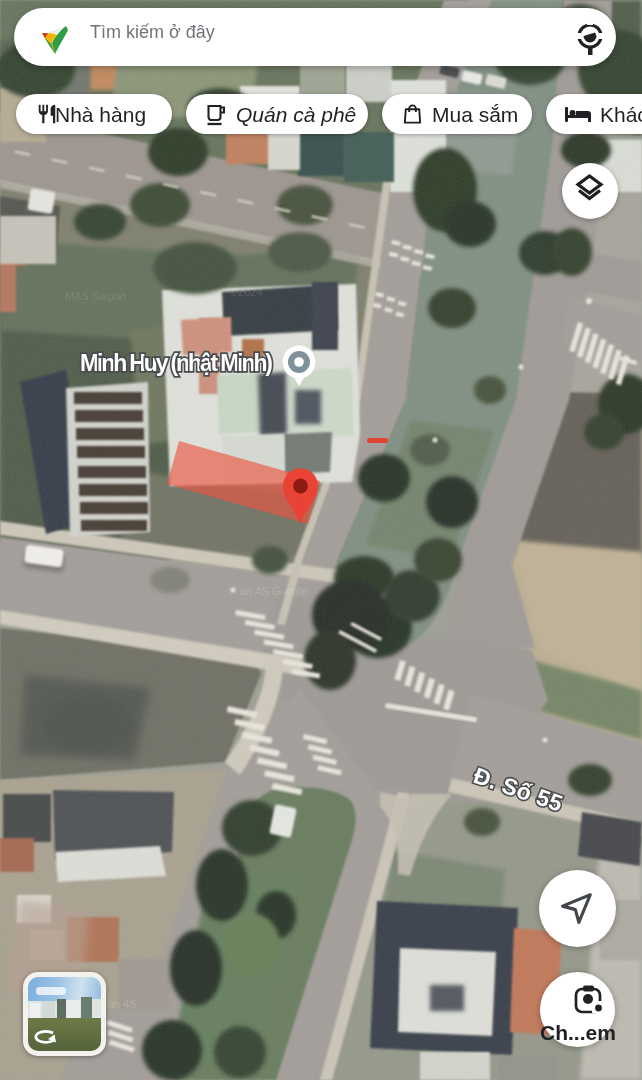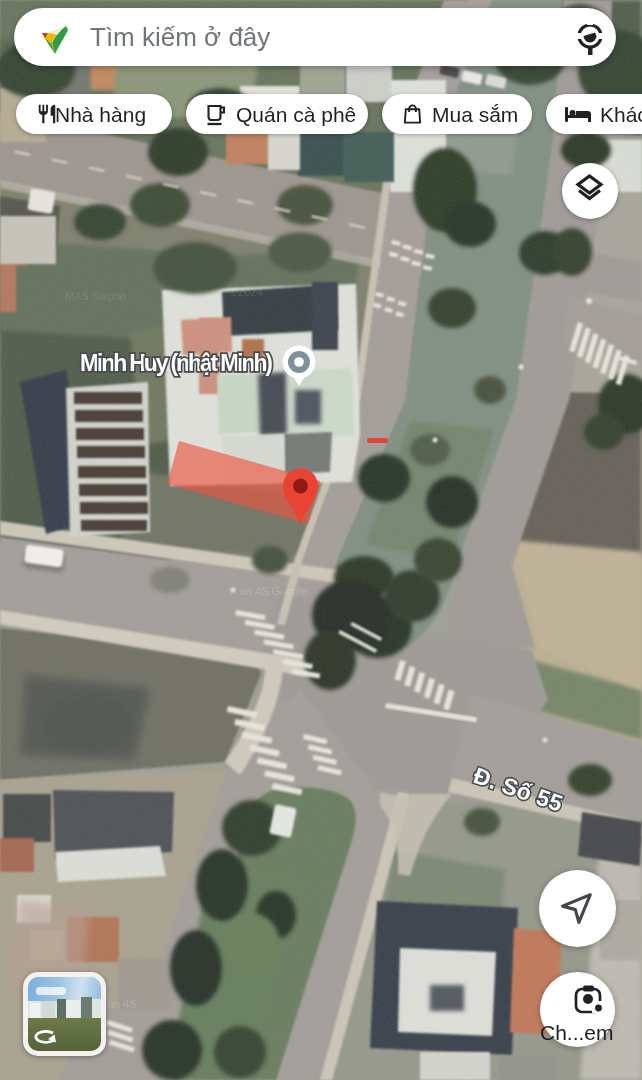--- a/index.html
+++ b/index.html
@@ -397,21 +397,21 @@
 
 <svg class="ui" style="left:39px;top:24px" width="32" height="34" viewBox="0 0 32 34">
   <path d="M27 2 C22 6 16 12 13 19 L16 30 C20 22 26 12 29 6 Z" fill="#2f9e44"></path>
   <path d="M13 19 L16 30 C12 24 8 18 5 13 Z" fill="#2f9e44"></path>
   <path d="M5 10 C9 9 14 9 18 11 C15 15 13 17 12 20 L5 13 Z" fill="#f2b600"></path>
   <path d="M12 20 L16 30 L13 19 Z" fill="#f2b600"></path>
   <path d="M3 9 L9 9 L6 14 Z" fill="#c5351f"></path>
   <path d="M5 10 C10 7 20 6 27 2 C22 5 18 8 16 10 C12 8 8 9 5 10 Z" fill="#e8ecdf"></path>
 </svg>
 
-<div class="ui" style="left:90px;top:22px;font-size:26px;color:#70757a;">Tìm kiếm ở đây</div>
+<div class="ui" style="left:90px;top:22px;font-size:18px;color:#70757a;">Tìm kiếm ở đây</div>
 
 <svg class="ui" style="left:574px;top:21px" width="32" height="36" viewBox="0 0 32 36">
   <circle cx="16" cy="15" r="11" fill="none" stroke="#1f2125" stroke-width="3.2"></circle>
   <rect x="2" y="12" width="5" height="6" fill="#fff"></rect>
   <rect x="25" y="12" width="6" height="6" fill="#fff"></rect>
   <rect x="13" y="1" width="6" height="3" fill="#fff"></rect>
   <path d="M9.5 15 A 6.5 6.5 0 0 0 22.5 15 L 21 11.5 Z" fill="#1f2125"></path>
   <rect x="14" y="26" width="4.5" height="8" fill="#1f2125"></rect>
 </svg>
 
@@ -421,21 +421,21 @@
   <path d="M16 6 V14 H18.5 V22 H21 V2 C18.2 2 16 4.2 16 6 Z"></path>
 </svg>
 <div class="ui" style="left:55px;top:103px;font-size:21px;color:#1f2125;">Nhà hàng</div>
 
 <div class="ui" style="left:186px;top:94px;width:182px;height:40px;background:#fff;border-radius:20px;box-shadow:0 1px 4px rgba(0,0,0,0.3);"></div>
 <svg class="ui" style="left:204px;top:103px" width="24" height="24" viewBox="0 0 24 24" fill="none" stroke="#1f2125" stroke-width="2.1">
   <path d="M4.5 3 H16.5 V14 C16.5 15.7 15.2 17 13.5 17 H7.5 C5.8 17 4.5 15.7 4.5 14 Z"></path>
   <path d="M16.5 4.5 H20 V9.5 H16.5"></path>
   <line x1="3.5" y1="21" x2="17.5" y2="21" stroke-width="2.3"></line>
 </svg>
-<div class="ui" style="left:236px;top:103px;font-size:21px;color:#1f2125;">Quán cà phê</div>
+<div class="ui" style="left:236px;top:103px;font-size:21px;color:#1f2125;font-style:italic;">Quán cà phê</div>
 
 <div class="ui" style="left:382px;top:94px;width:150px;height:40px;background:#fff;border-radius:20px;box-shadow:0 1px 4px rgba(0,0,0,0.3);"></div>
 <svg class="ui" style="left:401px;top:102px" width="23" height="24" viewBox="0 0 24 24" fill="none" stroke="#1f2125" stroke-width="2">
   <path d="M5 7 H19 L20 21 H4 Z" stroke-linejoin="round"></path>
   <path d="M8.5 10 V6.5 C8.5 4.6 10 3 12 3 C14 3 15.5 4.6 15.5 6.5 V10"></path>
 </svg>
 <div class="ui" style="left:432px;top:103px;font-size:21px;color:#1f2125;">Mua sắm</div>
 
 <div class="ui" style="left:546px;top:94px;width:120px;height:40px;background:#fff;border-radius:20px;box-shadow:0 1px 4px rgba(0,0,0,0.3);"></div>
 <svg class="ui" style="left:564px;top:105px" width="28" height="19" viewBox="0 0 28 19" fill="#1f2125">
@@ -457,21 +457,21 @@
 </svg>
 
 <div class="ui" style="left:540px;top:972px;width:75px;height:75px;background:#fff;border-radius:50%;box-shadow:0 1px 6px rgba(0,0,0,0.3);"></div>
 <svg class="ui" style="left:573px;top:985px" width="31" height="30" viewBox="0 0 31 30">
   <rect x="3" y="4" width="24" height="23" rx="6" fill="none" stroke="#202124" stroke-width="2.7"></rect>
   <rect x="19" y="16" width="12" height="12" fill="#ffffff"></rect>
   <rect x="10" y="0.5" width="11" height="6" rx="2" fill="#202124"></rect>
   <circle cx="15" cy="14" r="5" fill="#202124"></circle>
   <circle cx="25.5" cy="23" r="3.4" fill="#202124"></circle>
 </svg>
-<div class="ui" style="left:540px;top:1021px;font-size:21px;color:#202124;">Ch...em</div>
+<div class="ui" style="left:540px;top:1021px;font-size:21px;color:#202124;font-weight:bold;">Ch...em</div>
 
 <div class="ui" style="left:23px;top:972px;width:83px;height:84px;background:#f4f2ee;border-radius:15px;box-shadow:0 1px 5px rgba(0,0,0,0.35);"></div>
 <div class="ui" style="left:28px;top:977px;width:73px;height:74px;border-radius:10px;overflow:hidden;">
 
   <div style="position:absolute;left:0;top:0;width:73px;height:30px;background:linear-gradient(100deg,#7aaede 0%,#9cc3e4 40%,#cfe2ef 70%,#8fb8de 100%);"></div>
 
   <div style="position:absolute;left:8px;top:10px;width:30px;height:8px;border-radius:5px;background:rgba(255,255,255,0.75);"></div>
 
   <div style="position:absolute;left:0;top:24px;width:73px;height:18px;background:#dfe5e6;"></div>
   <div style="position:absolute;left:2px;top:26px;width:10px;height:16px;background:#eef1f0;"></div>

